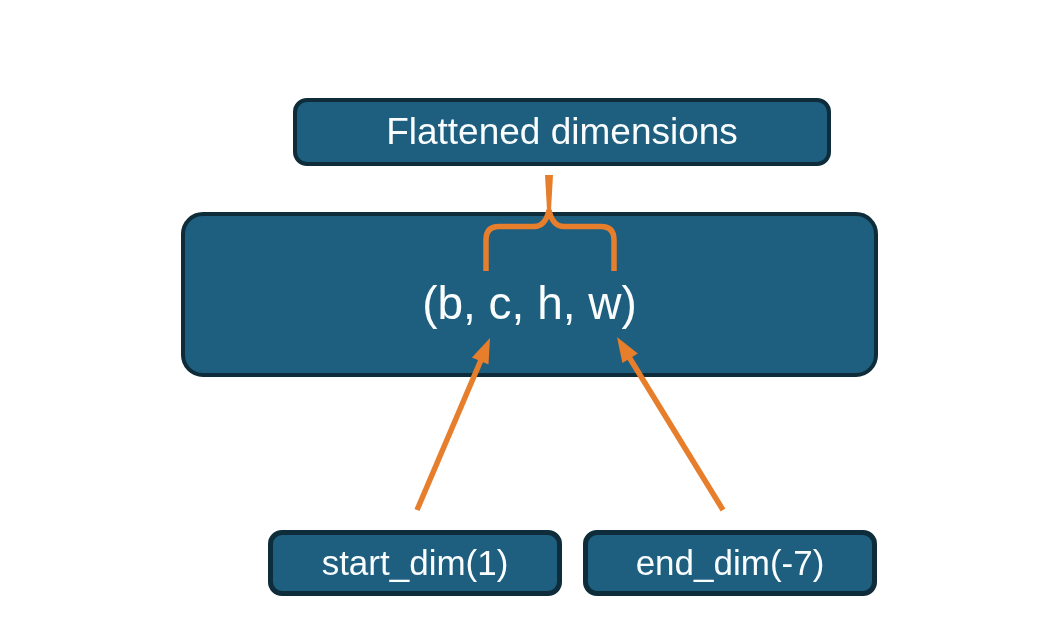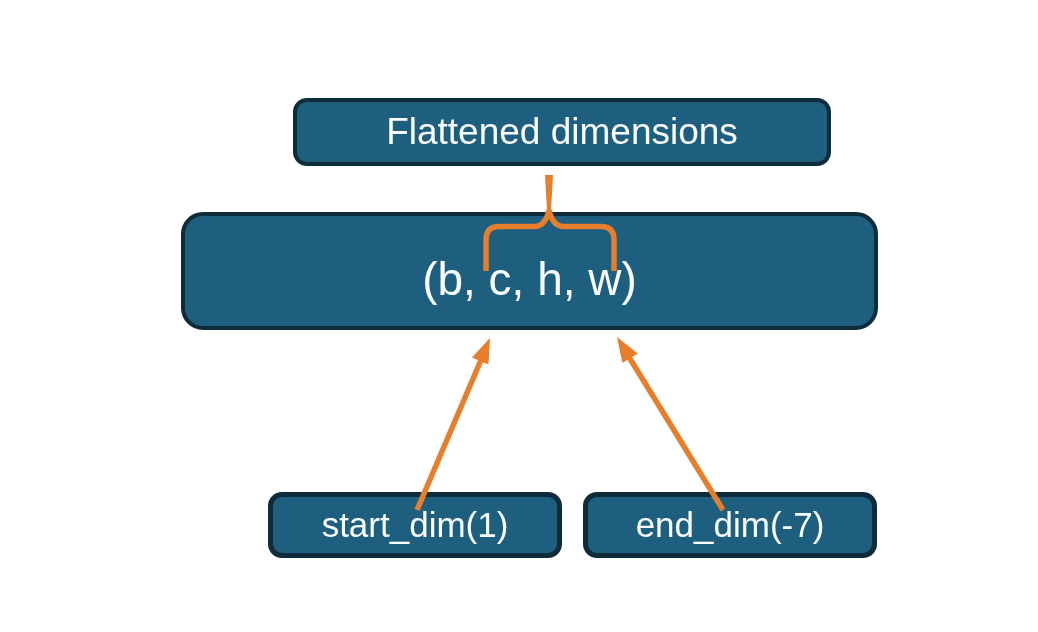--- a/index.html
+++ b/index.html
@@ -26,28 +26,28 @@
     justify-content: center;
     color: var(--text, #fafdfe);
   }
   .top-box {
     left: 293px; top: 98px;
     width: 538px; height: 68px;
     font-size: 37px;
   }
   .main-box {
     left: 181px; top: 212px;
-    width: 697px; height: 118px;
+    width: 697px; height: 165px;
     border-radius: 22px;
     font-size: 46px;
     padding-top: 16px;
   }
   .small-box {
     width: 294px; height: 66px;
-    top: 492px;
+    top: 530px;
     border-width: 5px;
     font-size: 35px;
   }
   .small-box.start { left: 268px; }
   .small-box.end   { left: 583px; }
   .overlay {
     position: absolute;
     left: 0; top: 0;
     width: 1038px;
     height: 632px;

